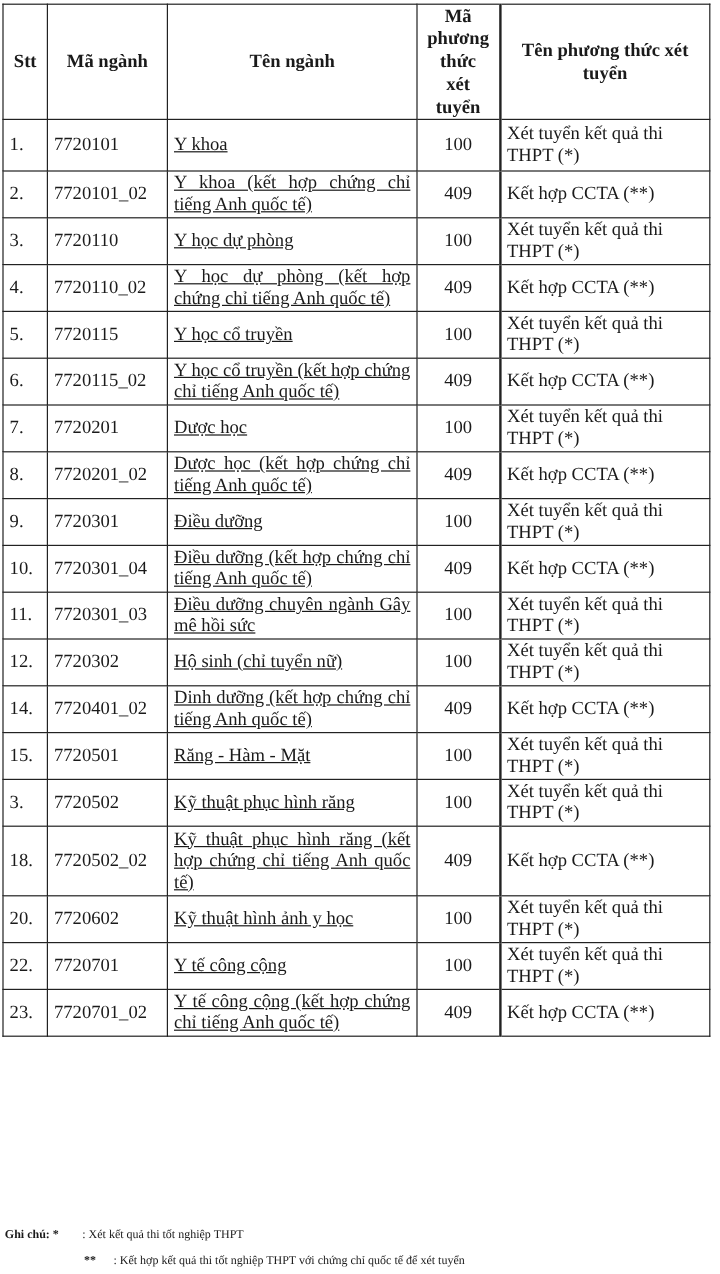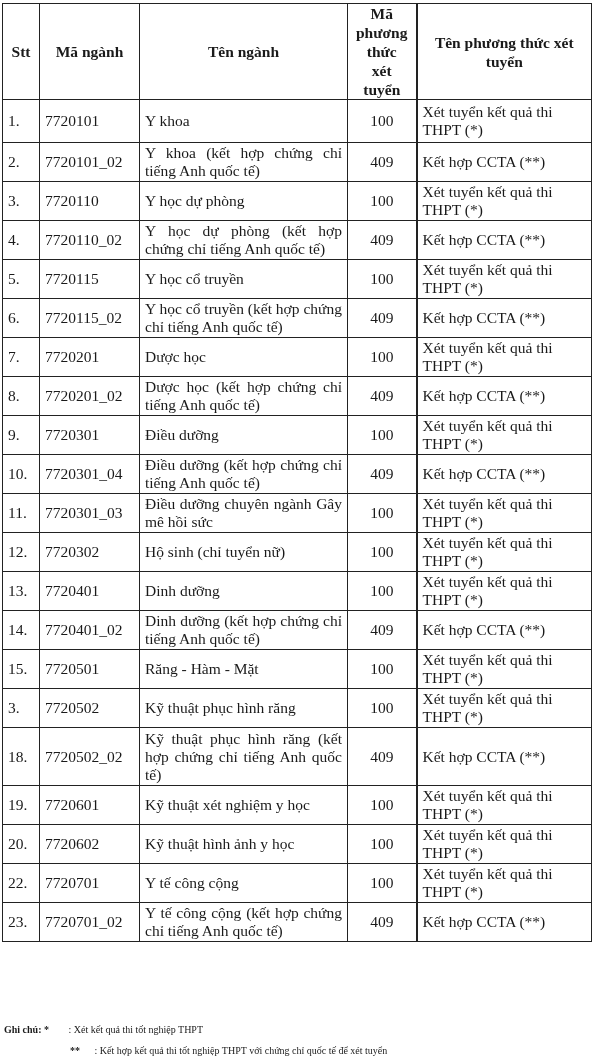--- a/index.html
+++ b/index.html
@@ -29,21 +29,21 @@
     font-size: 15.5px;
     line-height: 19px;
     margin-top: 32px;
   }
   table.admission th.col-method-code { line-height: 19px; padding: 0 2px; }
   table.admission td { height: 38px; }
   table.admission tr.tall td { height: 57px; }
   table.admission tr.first td { height: 42px; }
   td.stt { text-align: left; padding-left: 8px; }
   td.code { text-align: left; padding-left: 6px; }
-  td.name { text-align: justify; text-align-last: left; padding-left: 6px; padding-right: 6px; }
+  td.name { text-align: justify; text-align-last: left; padding-left: 6px; padding-right: 6px; text-decoration: underline; }
   td.mcode { text-align: center; }
   td.mname { padding: 0 4px; }
   col.c-stt { width: 37px; }
   col.c-code { width: 100px; }
   col.c-name { width: 208px; }
   col.c-mcode { width: 69px; }
   col.c-mname { width: 175px; }
   .col-method-name-cell { border-left-width: 2px !important; }
   .notes {
     position: absolute; left: 4px; top: 1019px;
@@ -160,27 +160,20 @@
         <td class="mname col-method-name-cell">Xét tuyển kết quả thi THPT (*)</td>
       </tr>
       <tr>
         <td class="stt">12.</td>
         <td class="code">7720302</td>
         <td class="name">Hộ sinh (chỉ tuyển nữ)</td>
         <td class="mcode">100</td>
         <td class="mname col-method-name-cell">Xét tuyển kết quả thi THPT (*)</td>
       </tr>
       <tr>
-        <td class="stt">13.</td>
-        <td class="code">7720401</td>
-        <td class="name">Dinh dưỡng</td>
-        <td class="mcode">100</td>
-        <td class="mname col-method-name-cell">Xét tuyển kết quả thi THPT (*)</td>
-      </tr>
-      <tr>
         <td class="stt">14.</td>
         <td class="code">7720401_02</td>
         <td class="name">Dinh dưỡng (kết hợp chứng chỉ tiếng Anh quốc tế)</td>
         <td class="mcode">409</td>
         <td class="mname col-method-name-cell">Kết hợp CCTA (**)</td>
       </tr>
       <tr>
         <td class="stt">15.</td>
         <td class="code">7720501</td>
         <td class="name">Răng - Hàm - Mặt</td>
@@ -193,27 +186,20 @@
         <td class="name">Kỹ thuật phục hình răng</td>
         <td class="mcode">100</td>
         <td class="mname col-method-name-cell">Xét tuyển kết quả thi THPT (*)</td>
       </tr>
       <tr class="tall">
         <td class="stt">18.</td>
         <td class="code">7720502_02</td>
         <td class="name">Kỹ thuật phục hình răng (kết hợp chứng chỉ tiếng Anh quốc tế)</td>
         <td class="mcode">409</td>
         <td class="mname col-method-name-cell">Kết hợp CCTA (**)</td>
-      </tr>
-      <tr>
-        <td class="stt">19.</td>
-        <td class="code">7720601</td>
-        <td class="name">Kỹ thuật xét nghiệm y học</td>
-        <td class="mcode">100</td>
-        <td class="mname col-method-name-cell">Xét tuyển kết quả thi THPT (*)</td>
       </tr>
       <tr>
         <td class="stt">20.</td>
         <td class="code">7720602</td>
         <td class="name">Kỹ thuật hình ảnh y học</td>
         <td class="mcode">100</td>
         <td class="mname col-method-name-cell">Xét tuyển kết quả thi THPT (*)</td>
       </tr>
       <tr>
         <td class="stt">22.</td>

